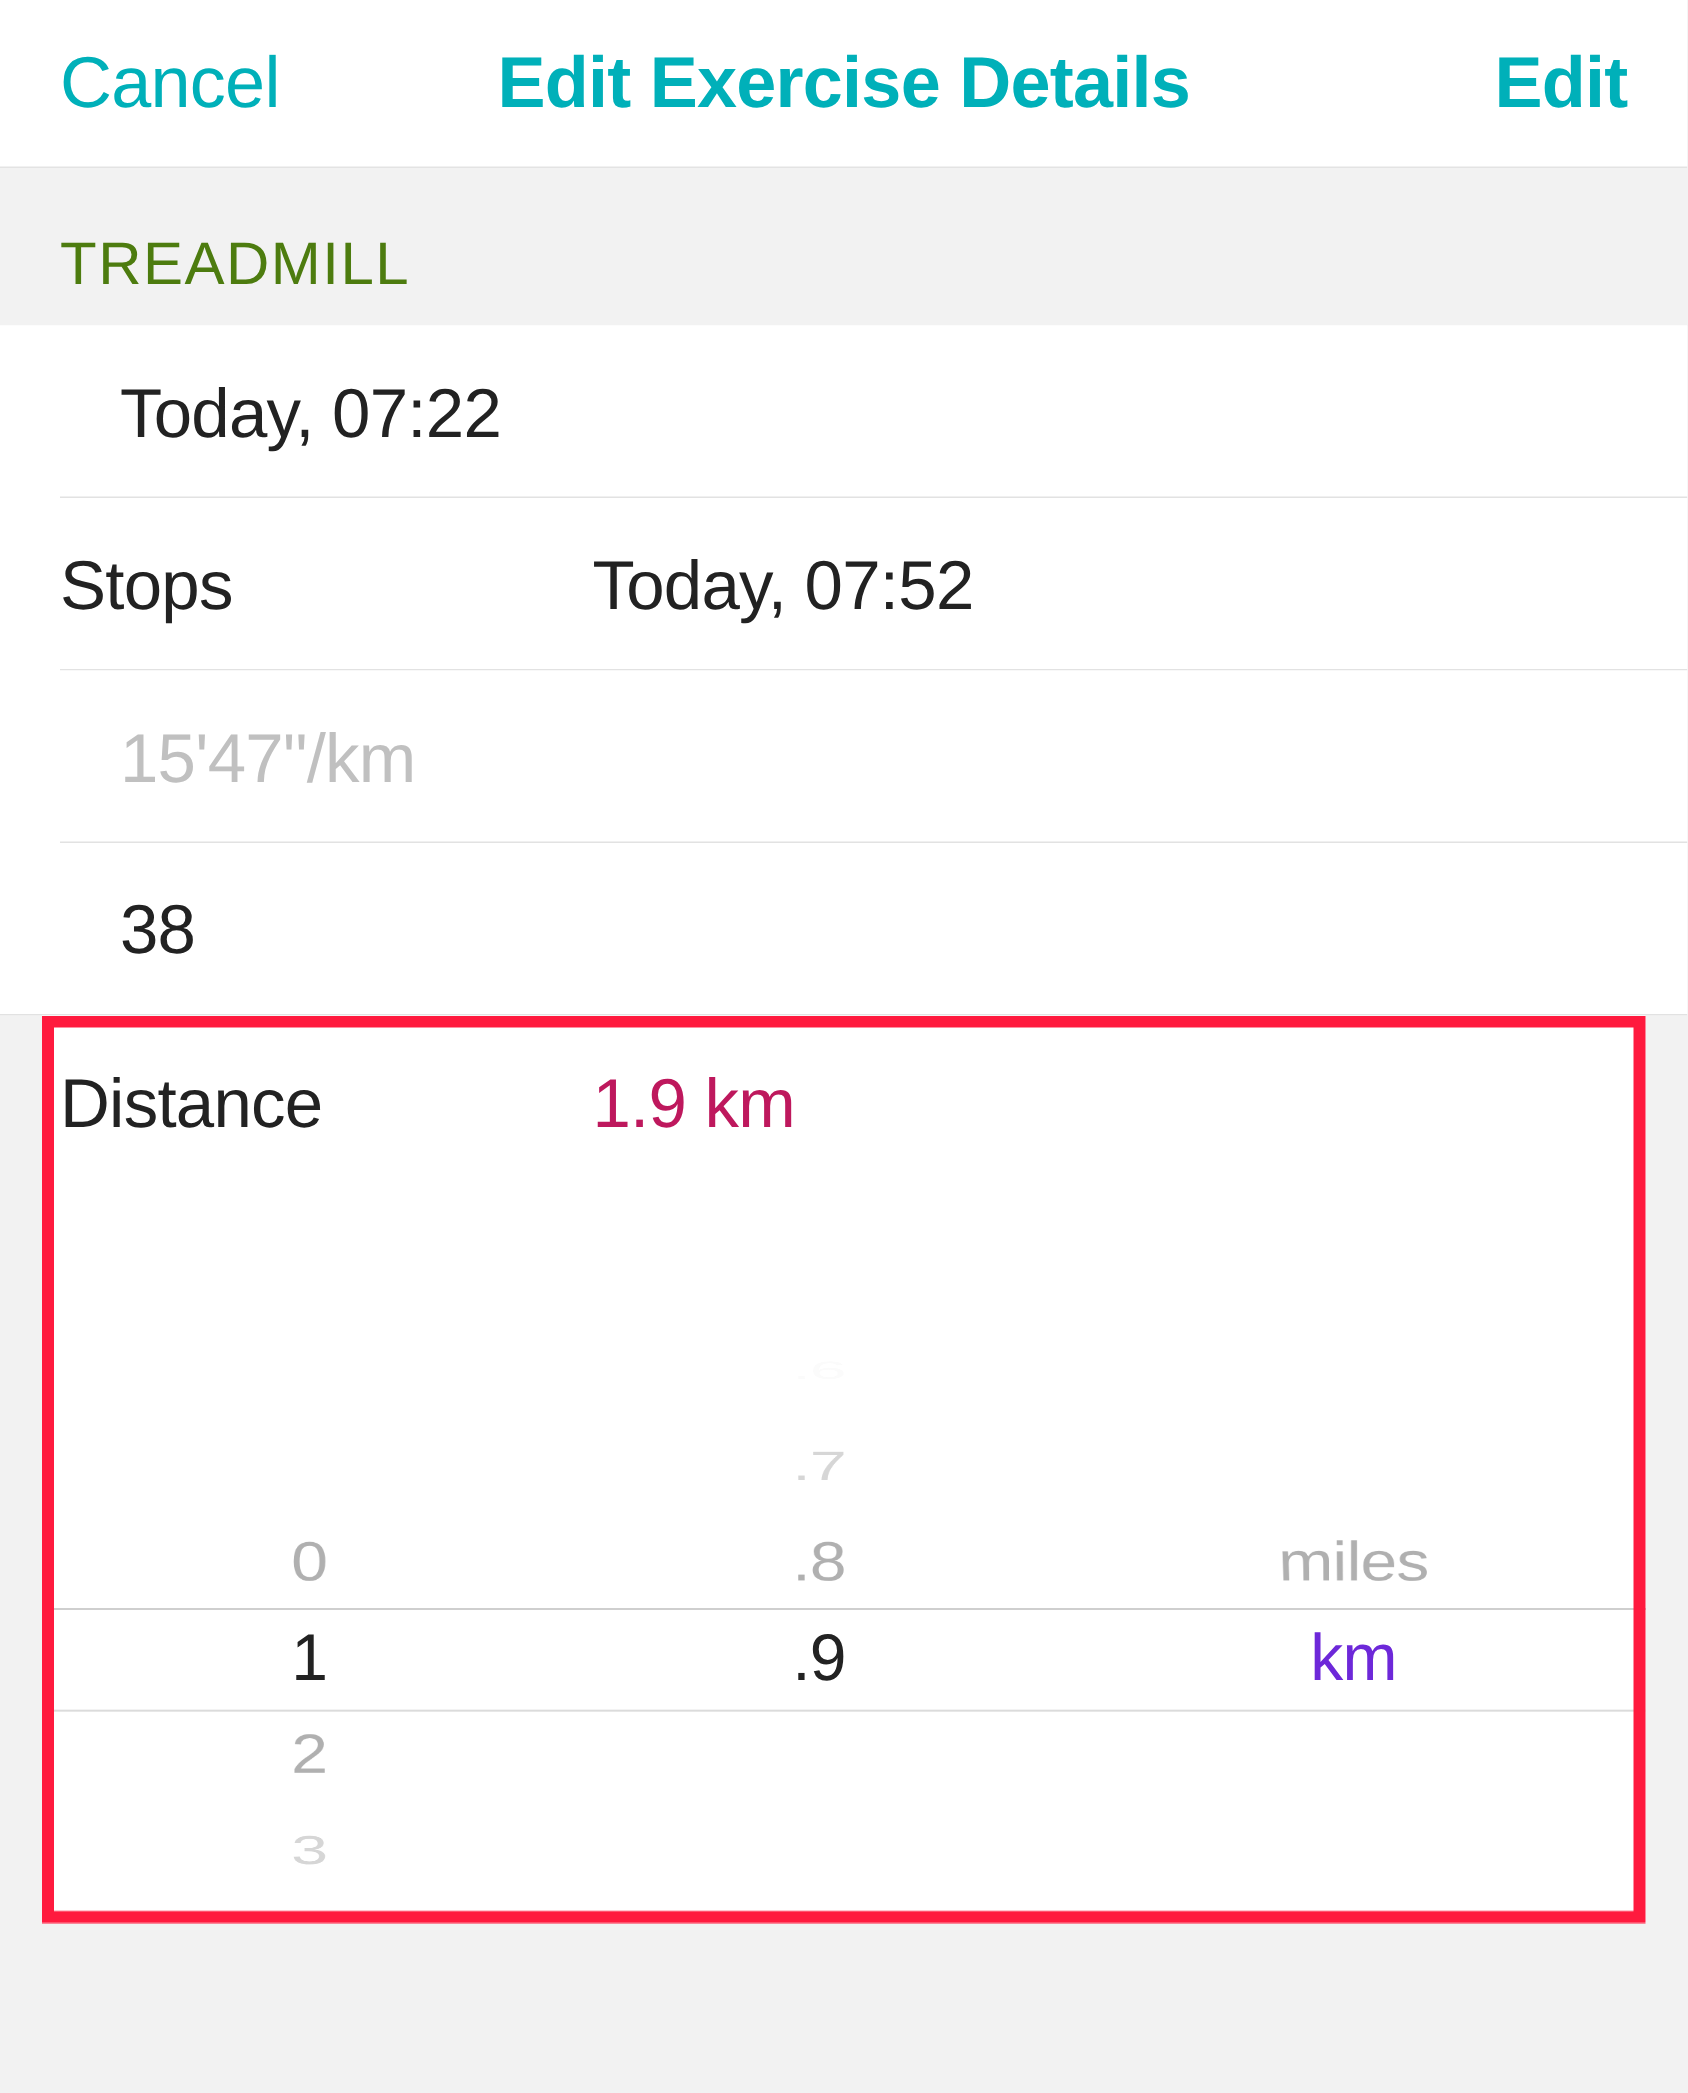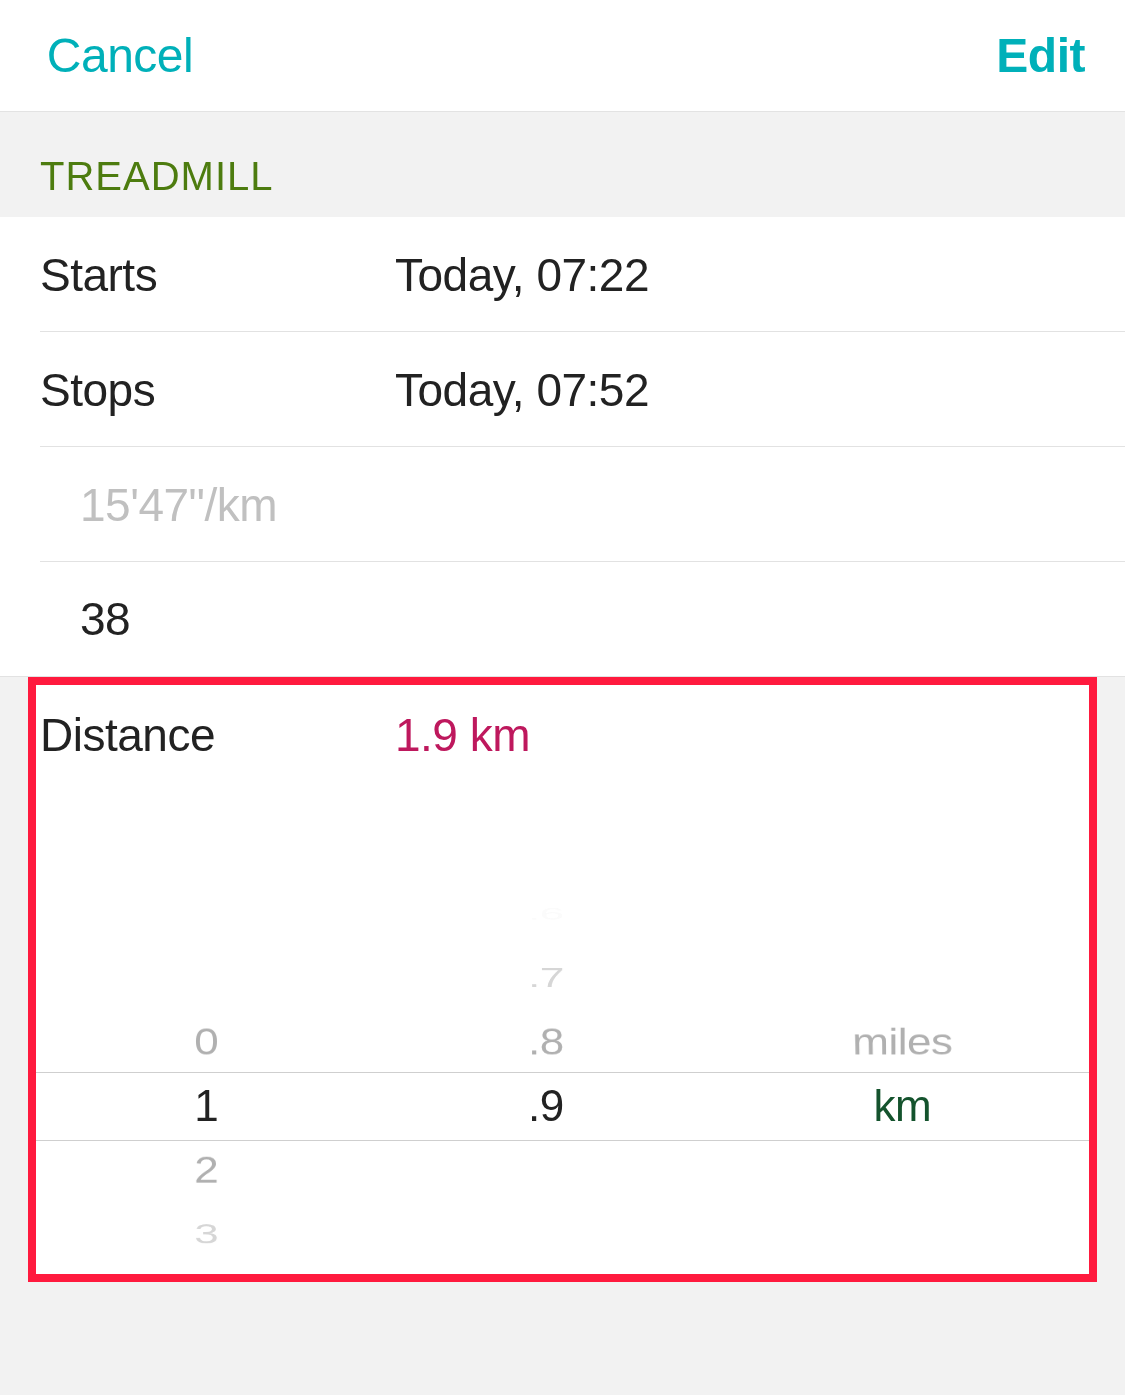--- a/index.html
+++ b/index.html
@@ -28,21 +28,21 @@
     font-weight: 600;
     font-size: 48px;
   }
   .header .btn {
     color: #00b0b9;
     font-size: 48px;
     font-weight: 400;
     min-width: 160px;
   }
   .header .btn.done { text-align: right; font-weight: 600; }
-  .header .btn.cancel { text-align: center; }
+  .header .btn.cancel { text-align: left; }
   .section-header {
     padding: 42px 40px 18px 40px;
     color: #4d7c0f;
     font-size: 40px;
     letter-spacing: 1px;
   }
   .list {
     background: #fff;
   }
   .row {
@@ -127,28 +127,28 @@
     z-index: 3;
   }
   .sel-lines::before { top: 280px; }
   .sel-lines::after  { top: 348px; }
 </style>
 </head>
 <body>
 
 <div class="header">
   <div class="btn cancel">Cancel</div>
+  <div class="title">Edit Exercise Details</div>
   <div class="btn done">Edit</div>
 </div>
 
 <div class="section-header">TREADMILL</div>
 
 <div class="list">
   <div class="row">
-    <div class="label">Starts</div>
     <div class="value">Today, 07:22</div>
   </div>
   <div class="row">
     <div class="label">Stops</div>
     <div class="value">Today, 07:52</div>
   </div>
   <div class="row">
     <div class="value muted">15'47"/km</div>
   </div>
   <div class="row no-border" style="border-bottom:1px solid #e2e2e2;">
@@ -171,17 +171,17 @@
           <div class="wheel-item" style="top: 410px; opacity: 0.36; transform: perspective(600px) rotateX(36deg) scaleY(0.76); color: rgb(138, 138, 138);">3</div>
         </div>
       <div class="picker-col mid" id="col-dec">
           <div class="wheel-item" style="top: 90px; opacity: 0.04; transform: perspective(600px) rotateX(-54deg) scaleY(0.64); color: rgb(138, 138, 138);">.6</div>
           <div class="wheel-item" style="top: 154px; opacity: 0.36; transform: perspective(600px) rotateX(-36deg) scaleY(0.76); color: rgb(138, 138, 138);">.7</div>
           <div class="wheel-item" style="top: 218px; opacity: 0.68; transform: perspective(600px) rotateX(-18deg) scaleY(0.88); color: rgb(138, 138, 138);">.8</div>
           <div class="wheel-item" style="top: 282px; opacity: 1; transform: perspective(600px) rotateX(0deg) scaleY(1); color: rgb(34, 34, 34);">.9</div>
         </div>
       <div class="picker-col right" id="col-unit">
           <div class="wheel-item" style="top: 218px; opacity: 0.68; transform: perspective(600px) rotateX(-18deg) scaleY(0.88); color: rgb(138, 138, 138);">miles</div>
-          <div class="wheel-item" style="top: 282px; opacity: 1; transform: perspective(600px) rotateX(0deg) scaleY(1); color: #14532d;">km</div>
+          <div class="wheel-item" style="top: 282px; opacity: 1; transform: perspective(600px) rotateX(0deg) scaleY(1); color: #6d28d9;">km</div>
         </div>
     </div>
   </div>
 </div>
 
 </body></html>

